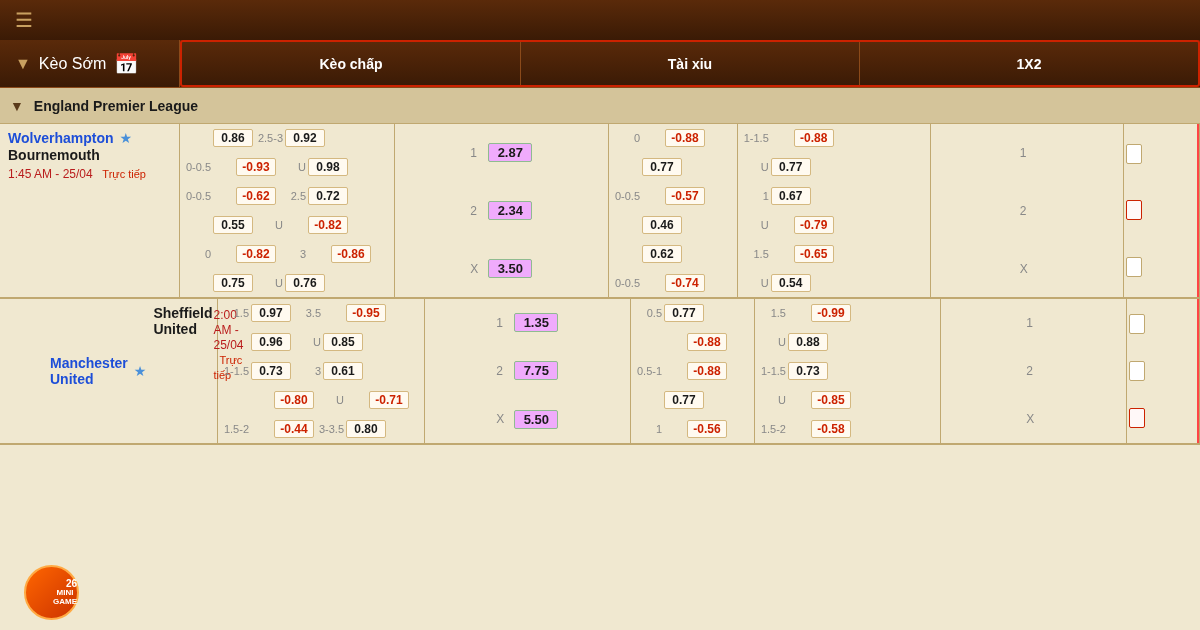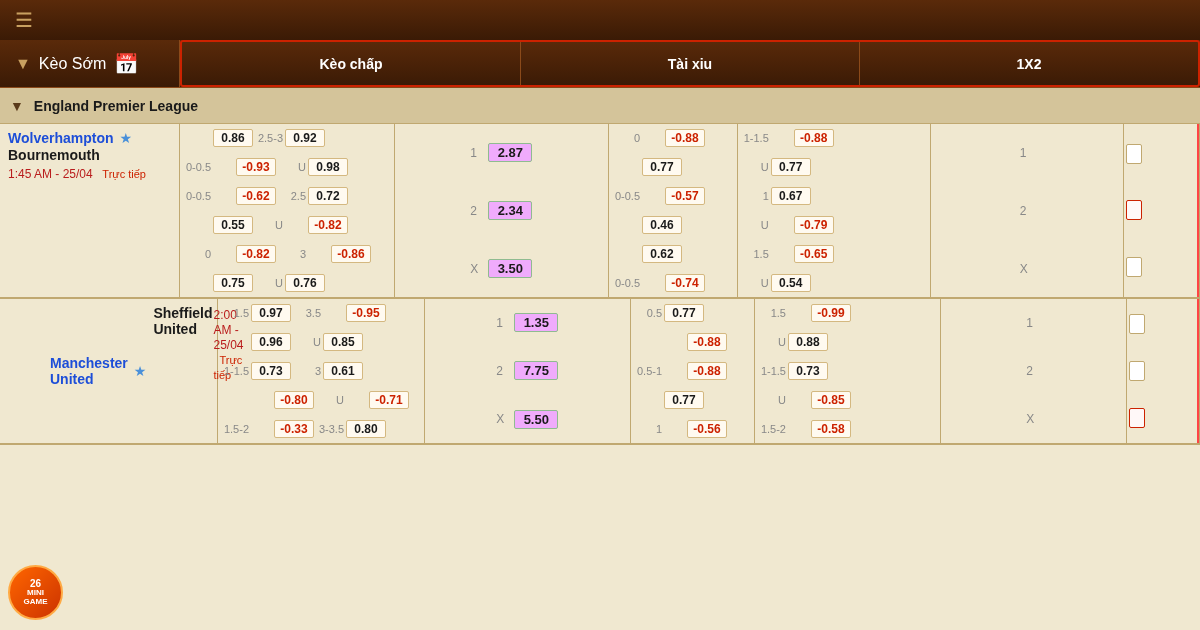--- a/index.html
+++ b/index.html
@@ -142,28 +142,28 @@
       color: #cc2200;
       font-size: 11px;
       margin-left: 6px;
       cursor: pointer;
     }
 
     
     .mini-game-badge {
       position: fixed;
       bottom: 10px;
-      left: 8px;
+      left: 24px;
       width: 55px;
       height: 55px;
       background: linear-gradient(135deg, #ff6600, #cc3300);
       border-radius: 50%;
       display: flex;
       flex-direction: column;
-      align-items: center;
+      align-items: flex-end;
       justify-content: center;
       cursor: pointer;
       border: 2px solid #ffaa44;
       z-index: 999;
     }
 
     .mini-game-number {
       color: white;
       font-size: 10px;
       font-weight: bold;
@@ -437,21 +437,21 @@
           <span class="val-box">0.61</span>
         </div>
         <div class="mini-row">
           <span class="lbl"></span>
           <span class="val-box red">-0.80</span>
           <span class="lbl">U</span>
           <span class="val-box red">-0.71</span>
         </div>
         <div class="mini-row">
           <span class="lbl">1.5-2</span>
-          <span class="val-box red">-0.33</span>
+          <span class="val-box red">-0.44</span>
           <span class="lbl">3-3.5</span>
           <span class="val-box">0.80</span>
         </div>
       </div>
 
       <div class="section-col" style="justify-content:space-around;">
         <div class="mini-row" style="justify-content:center; gap:4px;">
           <span class="rl">1</span>
           <span class="val-box green-bg">1.35</span>
         </div>

